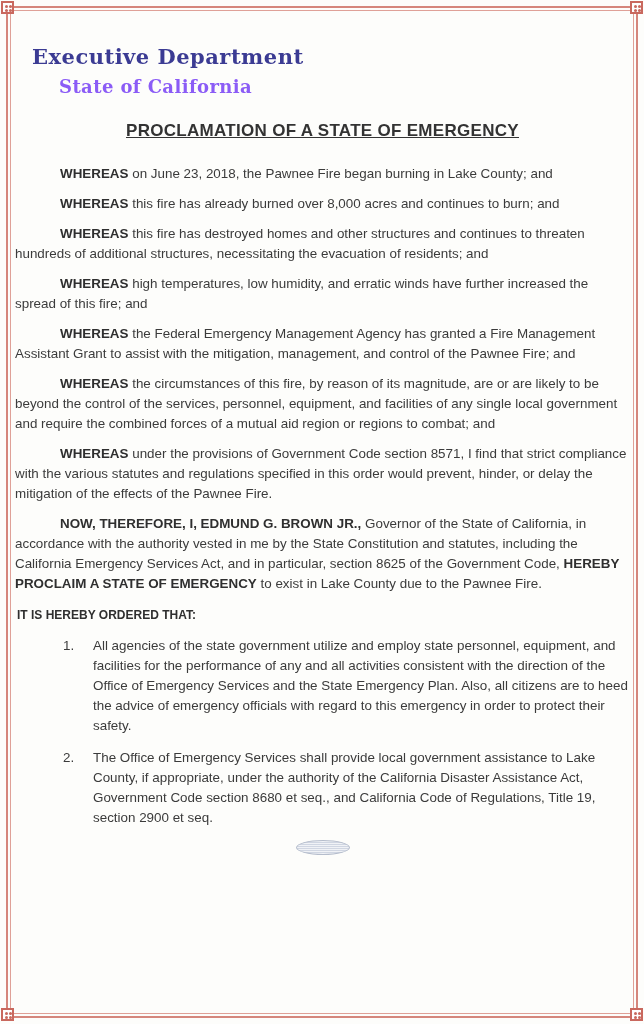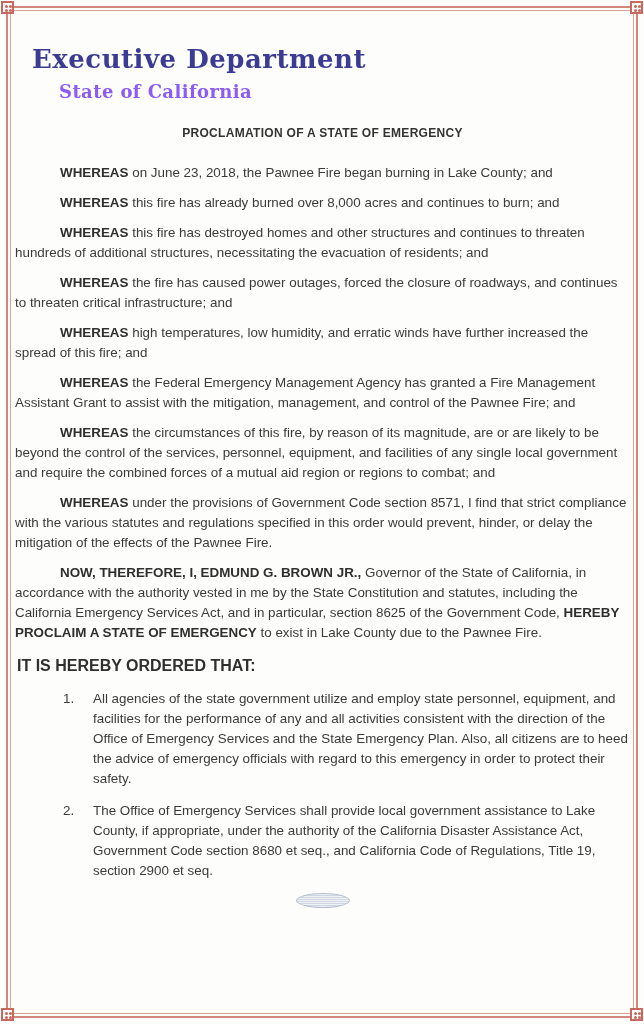--- a/index.html
+++ b/index.html
@@ -30,52 +30,53 @@
     position: absolute; left: 2px; top: 2px;
     width: 3px; height: 3px; border-radius: 50%;
     background: #c9685e;
     box-shadow: 4px 0 0 #c9685e, 0 4px 0 #c9685e, 4px 4px 0 #c9685e;
   }
   
   .content { position: absolute; left: 15px; right: 14px; top: 44px; }
   .dept {
     font-family: "DejaVu Serif", serif;
     font-weight: bold;
-    font-size: 26px;
+    font-size: 21px;
     letter-spacing: 0.5px;
     color: #3b3b93;
     margin-left: 17px;
   }
   .state {
     font-family: "DejaVu Serif", serif;
     font-weight: bold;
     font-size: 18px;
     letter-spacing: 0.4px;
     color: #8b5cf6;
     margin-left: 44px;
     margin-top: 7px;
   }
   .title {
     text-align: center;
     font-weight: bold;
-    font-size: 12px;
+    font-size: 17px;
     letter-spacing: 0.3px;
     color: #333;
     margin: 24px 0 23px 0;
+    text-decoration: underline;
   }
   .para {
     font-size: 13.4px;
     line-height: 20px;
     text-indent: 45px;
     margin: 0 0 10px 0;
   }
   .para .lead { font-weight: bold; color: #2f2f2f; }
   .ordered {
     font-weight: bold;
-    font-size: 16px;
+    font-size: 12px;
     color: #2f2f2f;
     margin: 14px 0 14px 2px;
   }
   .order {
     display: flex;
     margin: 0 0 12px 48px;
     font-size: 13.4px;
     line-height: 20px;
   }
   .order .onum { width: 15px; flex: 0 0 auto; }
@@ -118,21 +119,20 @@
     <div class="state">State of California</div>
 
     <div class="title">PROCLAMATION OF A STATE OF EMERGENCY</div>
 
     <p class="para"><span class="lead">WHEREAS</span> <span>on June 23, 2018, the Pawnee Fire began burning in Lake County; and</span></p>
 
     <p class="para"><span class="lead">WHEREAS</span> <span>this fire has already burned over 8,000 acres and continues to burn; and</span></p>
 
     <p class="para"><span class="lead">WHEREAS</span> <span>this fire has destroyed homes and other structures and continues to threaten hundreds of additional structures, necessitating the evacuation of residents; and</span></p>
 
-    <p class="para"><span class="lead">WHEREAS</span> <span>the fire has caused power outages, forced the closure of roadways, and continues to threaten critical infrastructure; and</span></p>
 
     <p class="para"><span class="lead">WHEREAS</span> <span>high temperatures, low humidity, and erratic winds have further increased the spread of this fire; and</span></p>
 
     <p class="para"><span class="lead">WHEREAS</span> <span>the Federal Emergency Management Agency has granted a Fire Management Assistant Grant to assist with the mitigation, management, and control of the Pawnee Fire; and</span></p>
 
     <p class="para"><span class="lead">WHEREAS</span> <span>the circumstances of this fire, by reason of its magnitude, are or are likely to be beyond the control of the services, personnel, equipment, and facilities of any single local government and require the combined forces of a mutual aid region or regions to combat; and</span></p>
 
 
     <p class="para"><span class="lead">WHEREAS</span> <span>under the provisions of Government Code section 8571, I find that strict compliance with the various statutes and regulations specified in this order would prevent, hinder, or delay the mitigation of the effects of the Pawnee Fire.</span></p>
 

